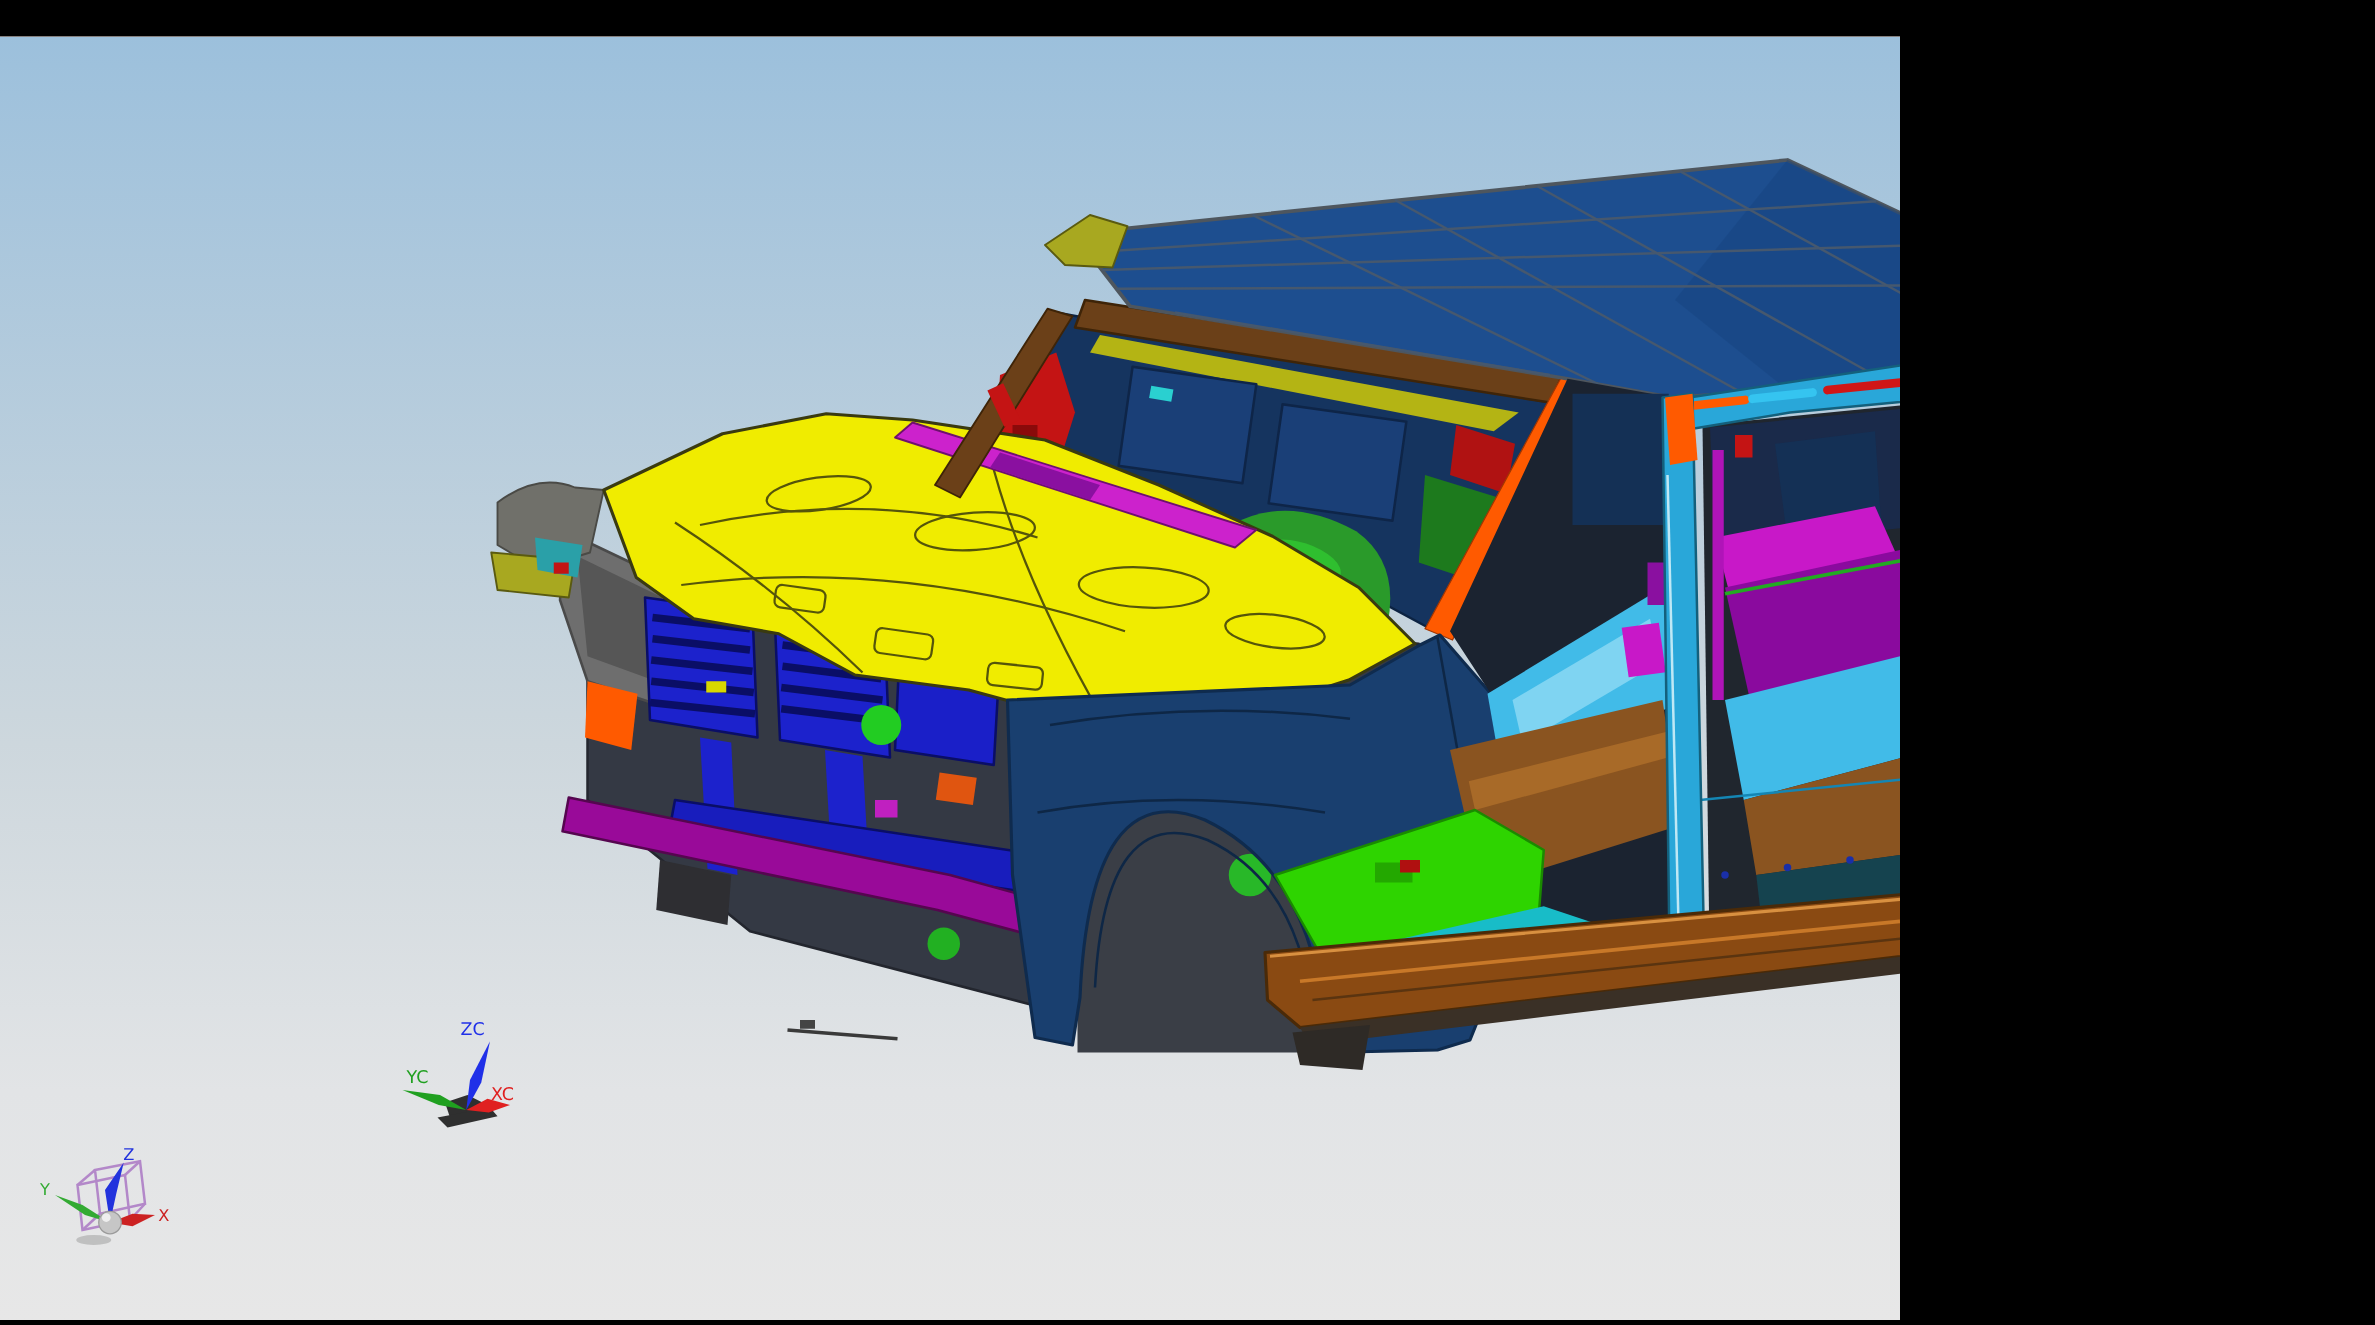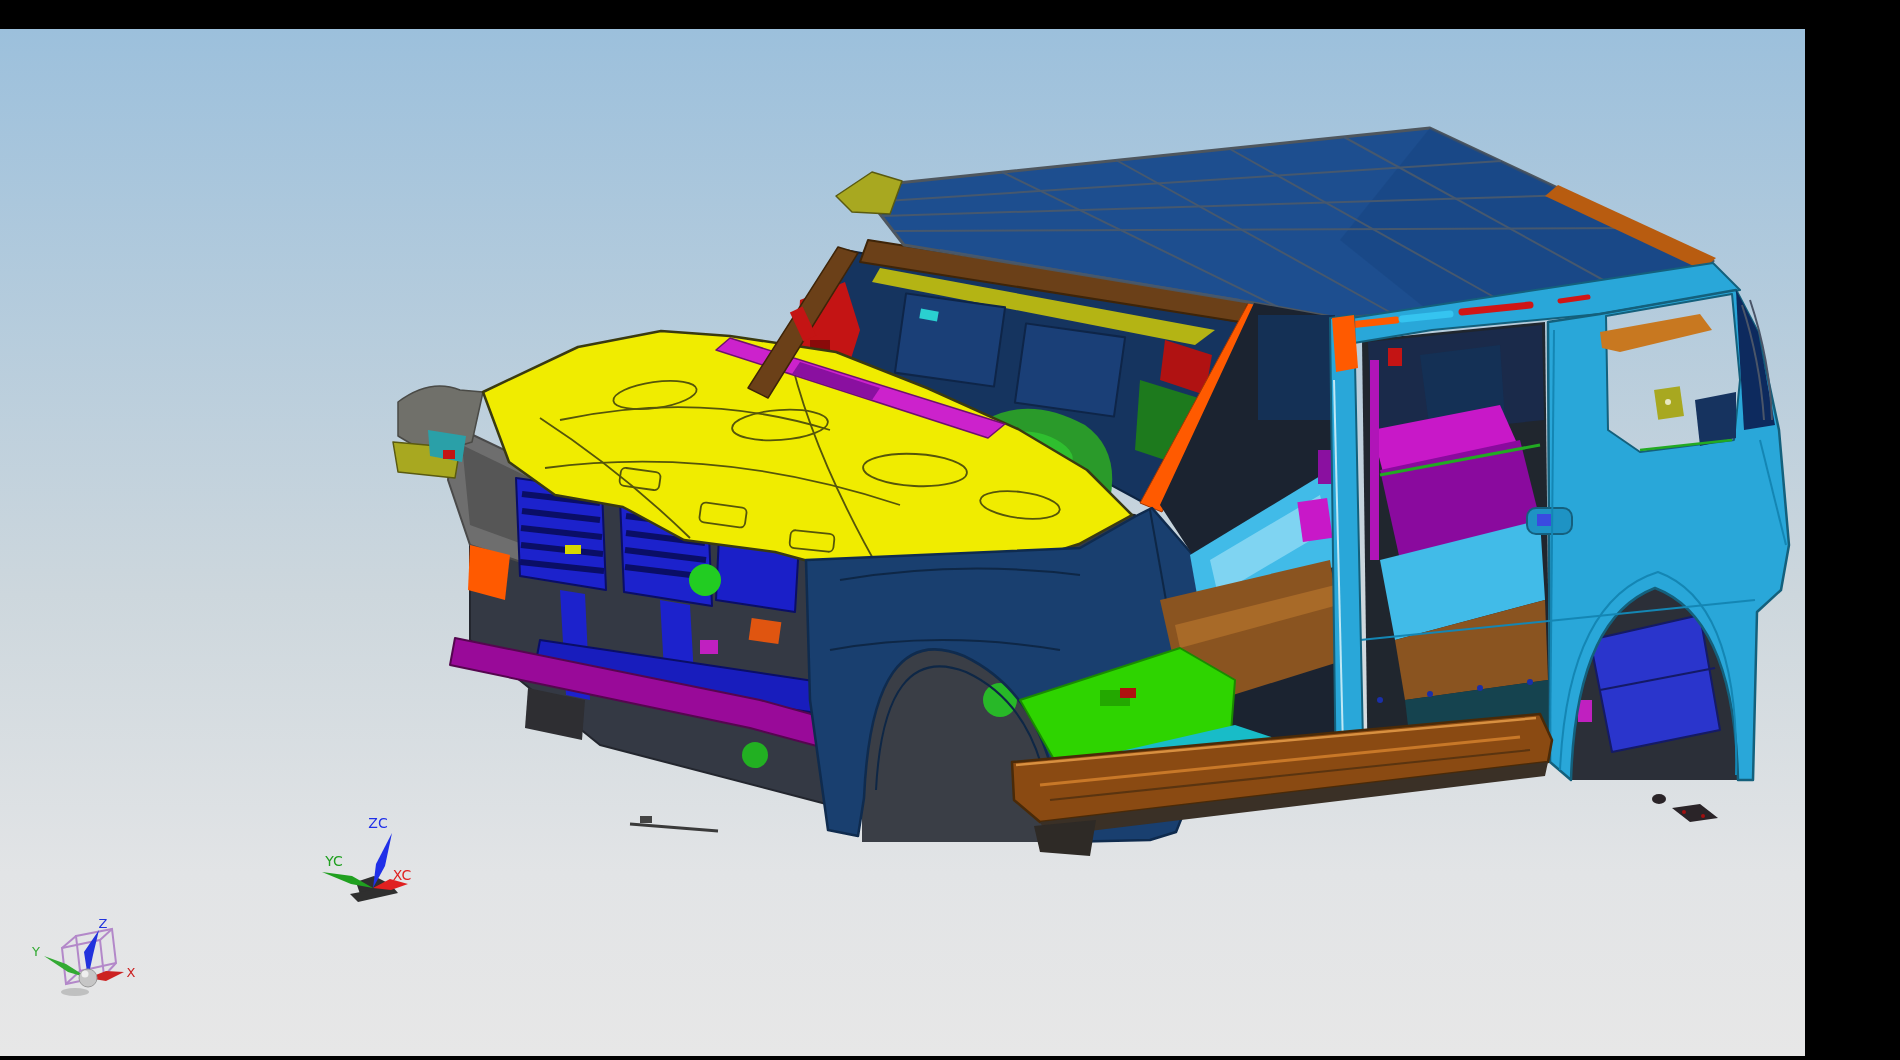--- a/index.html
+++ b/index.html
@@ -1,16 +1,16 @@
 <!DOCTYPE html>
 <html><head>
 <meta charset="utf-8">
 <style>
   html,body{margin:0;padding:0;background:#000;}
-  .stage{position:relative;width:1805px;height:1060px;background:#f97316;overflow:hidden;
+  .stage{position:relative;width:1520px;height:1060px;background:#f97316;overflow:hidden;
          font-family:"DejaVu Sans","Liberation Sans",sans-serif;}
   svg{position:absolute;left:0;top:0;display:block;}
   text{font-family:"DejaVu Sans","Liberation Sans",sans-serif;}
 </style>
 </head>
 <body>
 
 <div class="stage">
 <svg width="1900" height="1060" viewBox="0 0 1900 1060">
   <defs>

